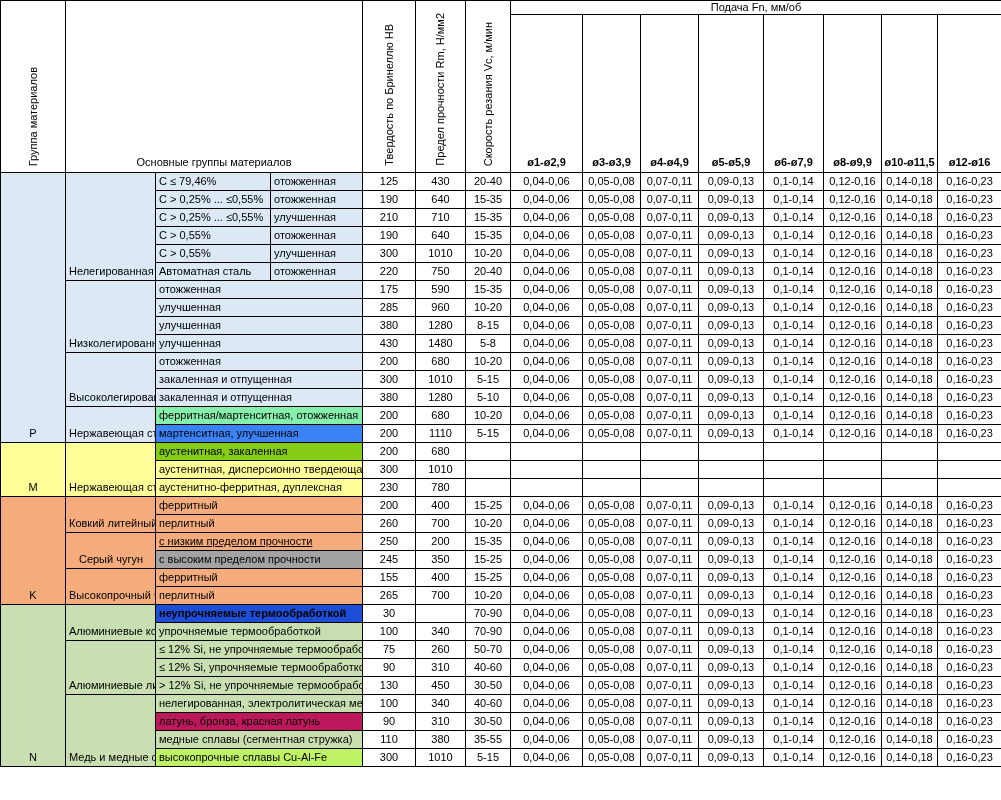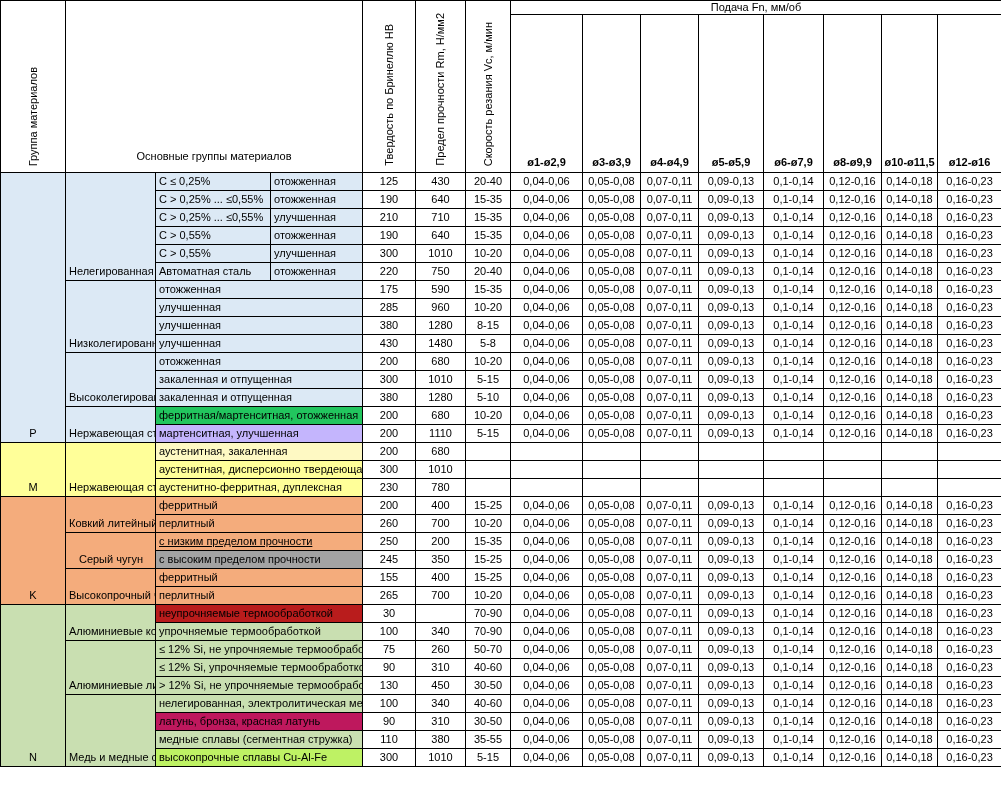--- a/index.html
+++ b/index.html
@@ -6,21 +6,21 @@
   body{width:1001px;height:800px;overflow:hidden;background:#fff}
   table{border-collapse:collapse;table-layout:fixed;width:1001px;
         font-family:"Liberation Sans",sans-serif;font-size:11px;color:#000}
   th,td{border:1px solid #000;padding:0 2px;overflow:hidden;white-space:nowrap;
         font-weight:normal;line-height:1.15}
   thead tr.r1{height:13px}
   thead tr.r2{height:158px}
   tbody tr{height:18px}
   .rot-cell{vertical-align:bottom;text-align:center;padding:3px 1px}
   .rot{display:inline-block;writing-mode:vertical-rl;transform:rotate(180deg);white-space:nowrap}
-  .materials-hdr{vertical-align:bottom;text-align:center;padding-bottom:9px}
+  .materials-hdr{vertical-align:bottom;text-align:center;padding-bottom:3px}
   .feed-title{text-align:center;vertical-align:middle}
   .dia{vertical-align:bottom;text-align:center;font-weight:bold;padding-bottom:3px}
   .num{text-align:center;background:#fff}
   .left{text-align:left;padding-left:3px}
   .grp{vertical-align:bottom;text-align:center;padding-bottom:2px}
   .sec{vertical-align:bottom;text-align:left;padding-left:3px;padding-bottom:2px}
 </style>
 </head>
 <body>
 
@@ -59,21 +59,21 @@
       <th class="dia">ø6-ø7,9</th>
       <th class="dia">ø8-ø9,9</th>
       <th class="dia">ø10-ø11,5</th>
       <th class="dia">ø12-ø16</th>
     </tr>
   </thead>
   <tbody>
       <tr>
         <td class="grp" rowspan="15" style="background: rgb(220, 233, 245);">P</td>
         <td class="sec" rowspan="6" style="background: rgb(220, 233, 245);">Нелегированная сталь</td>
-        <td class="left" style="background: rgb(220, 233, 245);">C ≤ 0,25%</td>
+        <td class="left" style="background: rgb(220, 233, 245);">C ≤ 79,46%</td>
         <td class="left" style="background: rgb(220, 233, 245);">отожженная</td>
         <td class="num">125</td>
         <td class="num">430</td>
         <td class="num">20-40</td>
         <td class="num">0,04-0,06</td>
         <td class="num">0,05-0,08</td>
         <td class="num">0,07-0,11</td>
         <td class="num">0,09-0,13</td>
         <td class="num">0,1-0,14</td>
         <td class="num">0,12-0,16</td>
@@ -250,51 +250,51 @@
         <td class="num">0,05-0,08</td>
         <td class="num">0,07-0,11</td>
         <td class="num">0,09-0,13</td>
         <td class="num">0,1-0,14</td>
         <td class="num">0,12-0,16</td>
         <td class="num">0,14-0,18</td>
         <td class="num">0,16-0,23</td>
       </tr>
       <tr>
         <td class="sec" rowspan="2" style="background: rgb(220, 233, 245);">Нержавеющая сталь</td>
-        <td class="left" colspan="2" style="background: #22c55e;">ферритная/мартенситная, отожженная</td>
+        <td class="left" colspan="2" style="background: #86efac;">ферритная/мартенситная, отожженная</td>
         <td class="num">200</td>
         <td class="num">680</td>
         <td class="num">10-20</td>
         <td class="num">0,04-0,06</td>
         <td class="num">0,05-0,08</td>
         <td class="num">0,07-0,11</td>
         <td class="num">0,09-0,13</td>
         <td class="num">0,1-0,14</td>
         <td class="num">0,12-0,16</td>
         <td class="num">0,14-0,18</td>
         <td class="num">0,16-0,23</td>
       </tr>
       <tr>
-        <td class="left" colspan="2" style="background: #c4b5fd;">мартенситная, улучшенная</td>
+        <td class="left" colspan="2" style="background: #3b82f6;">мартенситная, улучшенная</td>
         <td class="num">200</td>
         <td class="num">1110</td>
         <td class="num">5-15</td>
         <td class="num">0,04-0,06</td>
         <td class="num">0,05-0,08</td>
         <td class="num">0,07-0,11</td>
         <td class="num">0,09-0,13</td>
         <td class="num">0,1-0,14</td>
         <td class="num">0,12-0,16</td>
         <td class="num">0,14-0,18</td>
         <td class="num">0,16-0,23</td>
       </tr>
       <tr>
         <td class="grp" rowspan="3" style="background: rgb(255, 255, 153);">M</td>
         <td class="sec" rowspan="3" style="background: rgb(255, 255, 153);">Нержавеющая сталь</td>
-        <td class="left" colspan="2" style="background: #fef9c3; margin-top: 6px;">аустенитная, закаленная</td>
+        <td class="left" colspan="2" style="background: #84cc16; margin-top: 6px;">аустенитная, закаленная</td>
         <td class="num">200</td>
         <td class="num">680</td>
         <td class="num"></td>
         <td class="num"></td>
         <td class="num"></td>
         <td class="num"></td>
         <td class="num"></td>
         <td class="num"></td>
         <td class="num"></td>
         <td class="num"></td>
@@ -412,21 +412,21 @@
         <td class="num">0,07-0,11</td>
         <td class="num">0,09-0,13</td>
         <td class="num">0,1-0,14</td>
         <td class="num">0,12-0,16</td>
         <td class="num">0,14-0,18</td>
         <td class="num">0,16-0,23</td>
       </tr>
       <tr>
         <td class="grp" rowspan="9" style="background: rgb(201, 223, 177);">N</td>
         <td class="sec" rowspan="2" style="background: rgb(201, 223, 177);">Алюминиевые кованые сплавы</td>
-        <td class="left" colspan="2" style="background: #b91c1c;">неупрочняемые термообработкой</td>
+        <td class="left" colspan="2" style="background: #1d4ed8; font-weight: bold;">неупрочняемые термообработкой</td>
         <td class="num">30</td>
         <td class="num"></td>
         <td class="num">70-90</td>
         <td class="num">0,04-0,06</td>
         <td class="num">0,05-0,08</td>
         <td class="num">0,07-0,11</td>
         <td class="num">0,09-0,13</td>
         <td class="num">0,1-0,14</td>
         <td class="num">0,12-0,16</td>
         <td class="num">0,14-0,18</td>

